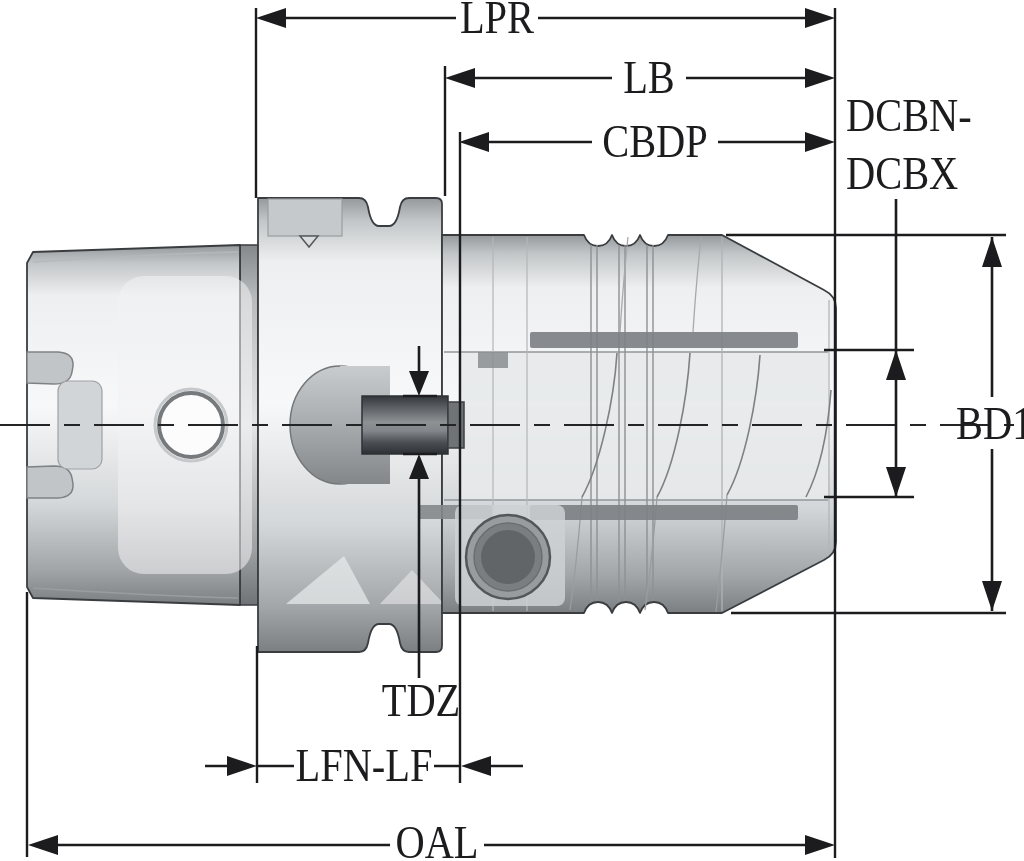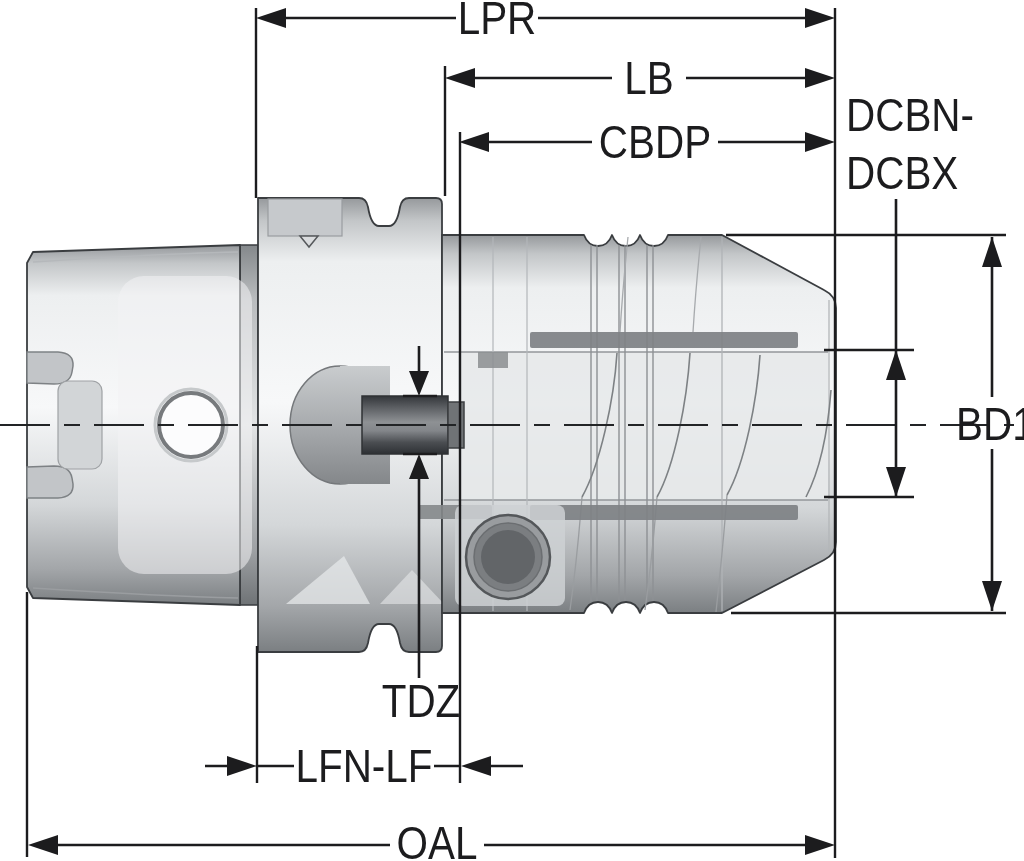--- a/index.html
+++ b/index.html
@@ -1,17 +1,17 @@
 <!DOCTYPE html>
 <html><head>
 <meta charset="utf-8">
 <style>
   html,body{margin:0;padding:0;background:#ffffff;}
   .stage{position:relative;width:1024px;height:861px;background:#ffffff;overflow:hidden;
-         font-family:Liberation Sans, sans-serif;}
+         font-family:Liberation Serif, serif;}
   .stage svg{position:absolute;left:0;top:0;}
   .dim-label{position:absolute;font-size:47px;color:#1c1c1e;white-space:nowrap;
              transform:translate(-50%,-50%) scaleX(.86);letter-spacing:0;}
   .dim-label-block{position:absolute;font-size:47px;line-height:58px;color:#1c1c1e;white-space:nowrap;
              transform:scaleX(.86);transform-origin:left top;}
   .dim-label-leftmid{position:absolute;font-size:47px;color:#1c1c1e;white-space:nowrap;
              transform:translateY(-50%) scaleX(.86);transform-origin:left center;}
 </style>
 </head>
 <body>

